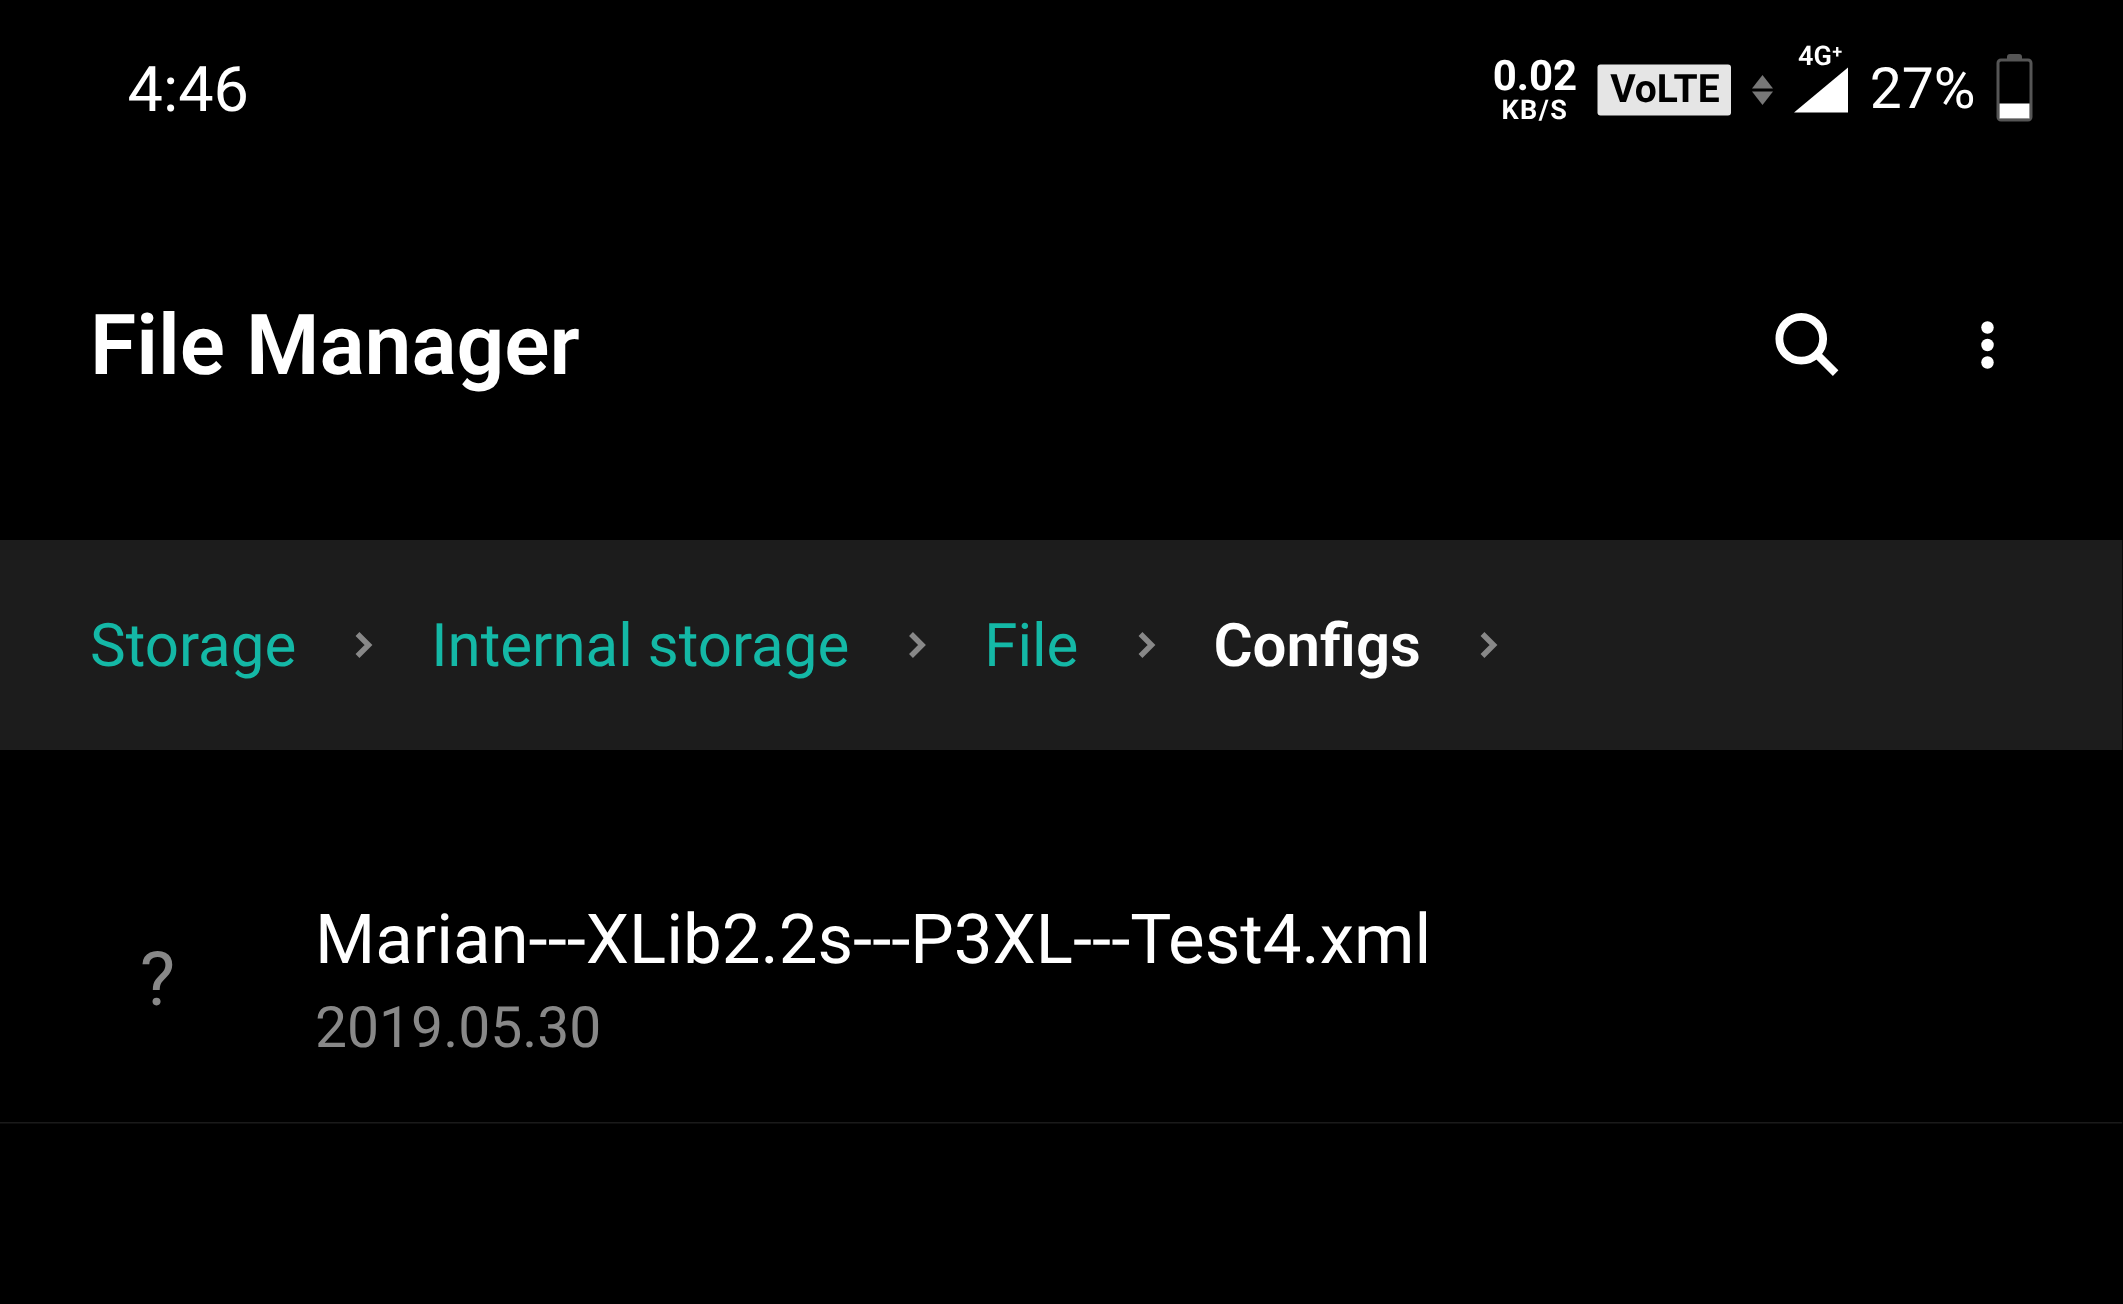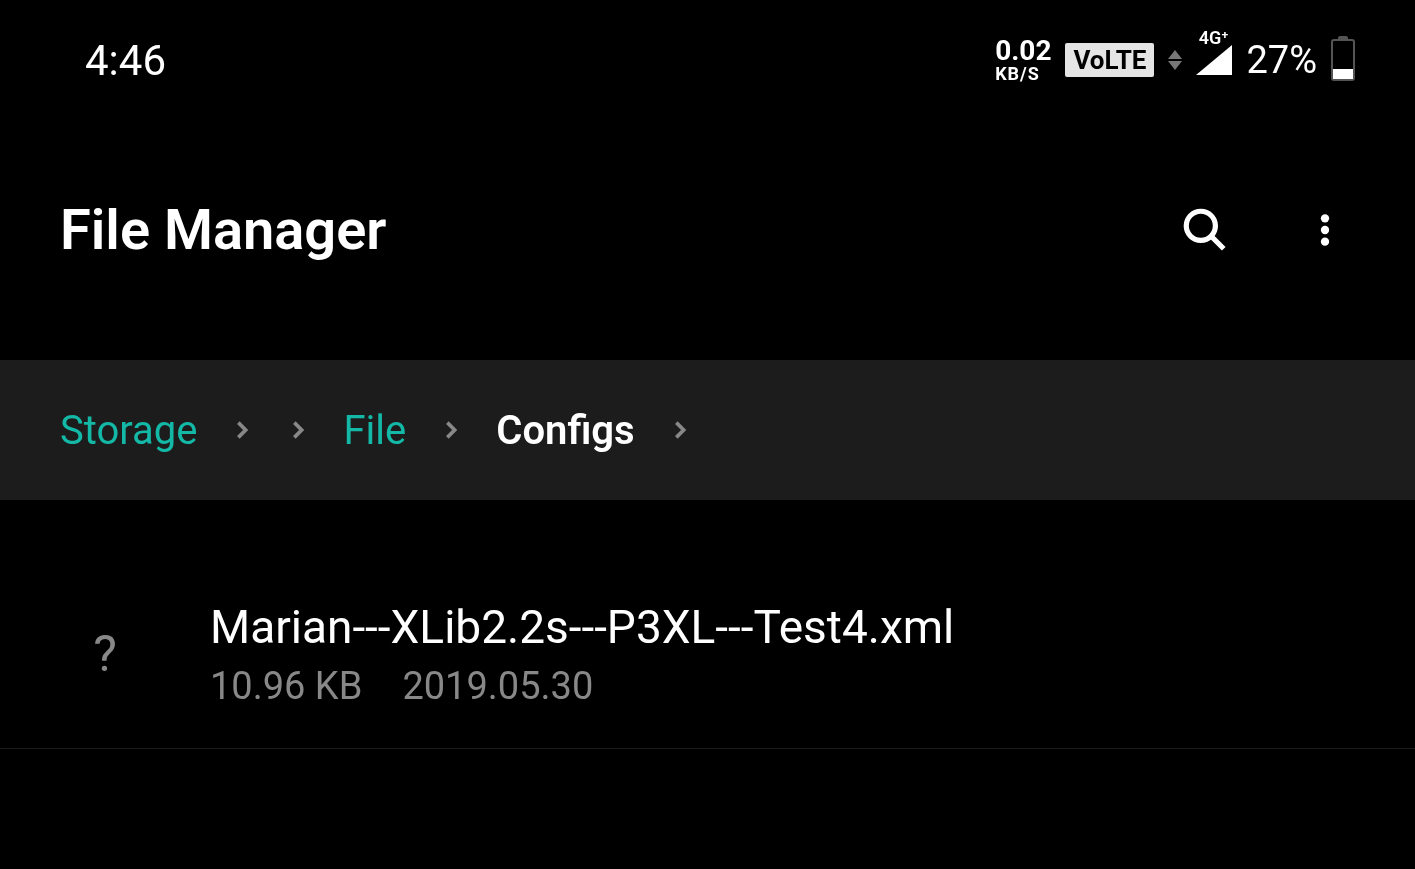--- a/index.html
+++ b/index.html
@@ -29,21 +29,21 @@
     font-weight: 400;
   }
   .status-right {
     display: flex;
     align-items: center;
     gap: 14px;
   }
   .net-speed {
     display: flex;
     flex-direction: column;
-    align-items: flex-start;
+    align-items: center;
     line-height: 0.95;
   }
   .net-speed-val {
     font-size: 28px;
     font-weight: 700;
   }
   .net-speed-unit {
     font-size: 18px;
     font-weight: 700;
     letter-spacing: 1px;
@@ -252,20 +252,21 @@
   </div>
 </div>
 
 <div class="breadcrumb-bar">
   <span class="crumb">Storage</span>
   <span class="chevron">
     <svg width="22" height="22" viewBox="0 0 24 24" fill="none" stroke="#888888" stroke-width="4">
         <polyline points="8 4 16 12 8 20"></polyline>
       </svg>
   </span>
+  <span class="crumb">Internal storage</span>
   <span class="chevron">
     <svg width="22" height="22" viewBox="0 0 24 24" fill="none" stroke="#888888" stroke-width="4">
         <polyline points="8 4 16 12 8 20"></polyline>
       </svg>
   </span>
   <span class="crumb">File</span>
   <span class="chevron">
     <svg width="22" height="22" viewBox="0 0 24 24" fill="none" stroke="#888888" stroke-width="4">
         <polyline points="8 4 16 12 8 20"></polyline>
       </svg>
@@ -277,18 +278,17 @@
       </svg>
   </span>
 </div>
 
 <div class="file-list">
   <div class="file-row">
     <div class="file-icon">?</div>
     <div class="file-info">
       <div class="file-name">Marian---XLib2.2s---P3XL---Test4.xml</div>
       <div class="file-meta">
-        <span>10.96 KB</span>
         <span>2019.05.30</span>
       </div>
     </div>
   </div>
 </div>
 
 </body></html>

